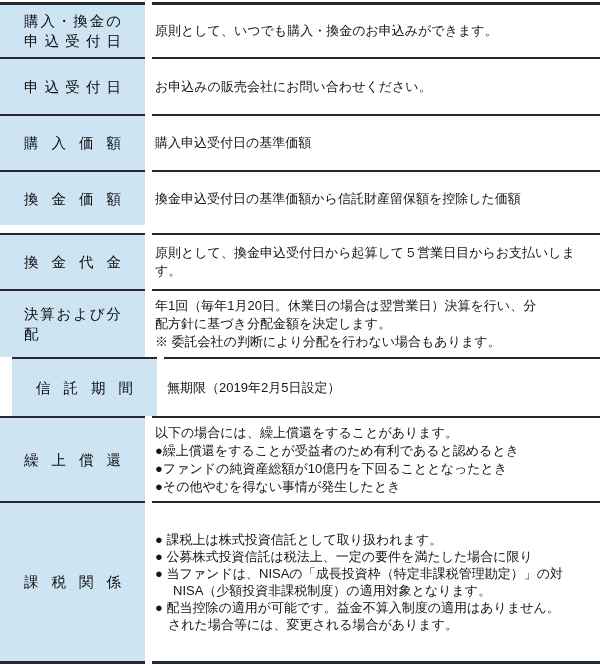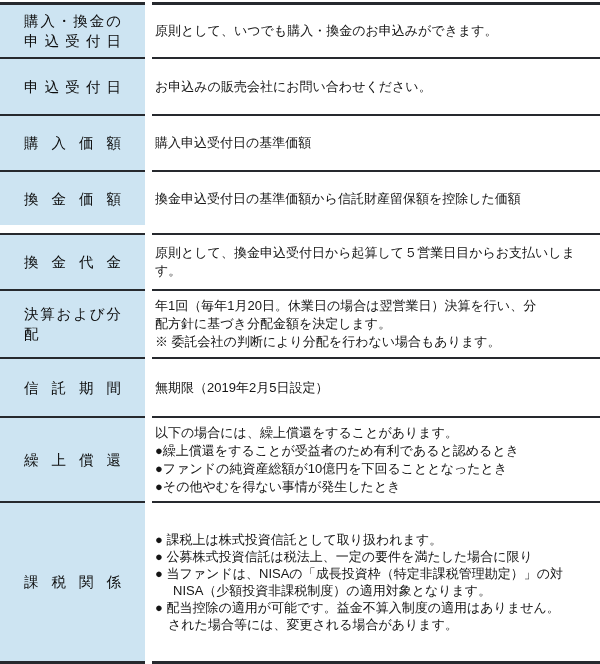--- a/index.html
+++ b/index.html
@@ -51,21 +51,21 @@
   }
   p.line { margin: 0; }
   .ind { padding-left: 18px; }
   .ind-note { padding-left: 13px; }
   .row-1 { min-height: 55px; }
   .row-2 { min-height: 57px; }
   .row-3 { min-height: 56px; }
   .row-4 { min-height: 55px; }
   .row-5 { min-height: 56px; margin-top: 8px; }
   .row-6 { min-height: 68px; }
-  .row-7 { min-height: 59px; }
+  .row-7 { min-height: 59px; margin-left: 12px; }
   .row-8 { min-height: 85px; }
   .row-9 { min-height: 163px; }
   .row-9 .content-cell { line-height: 17px; }
 </style>
 </head>
 <body>
 
 <div class="table">
 
   <div class="row row-1">

